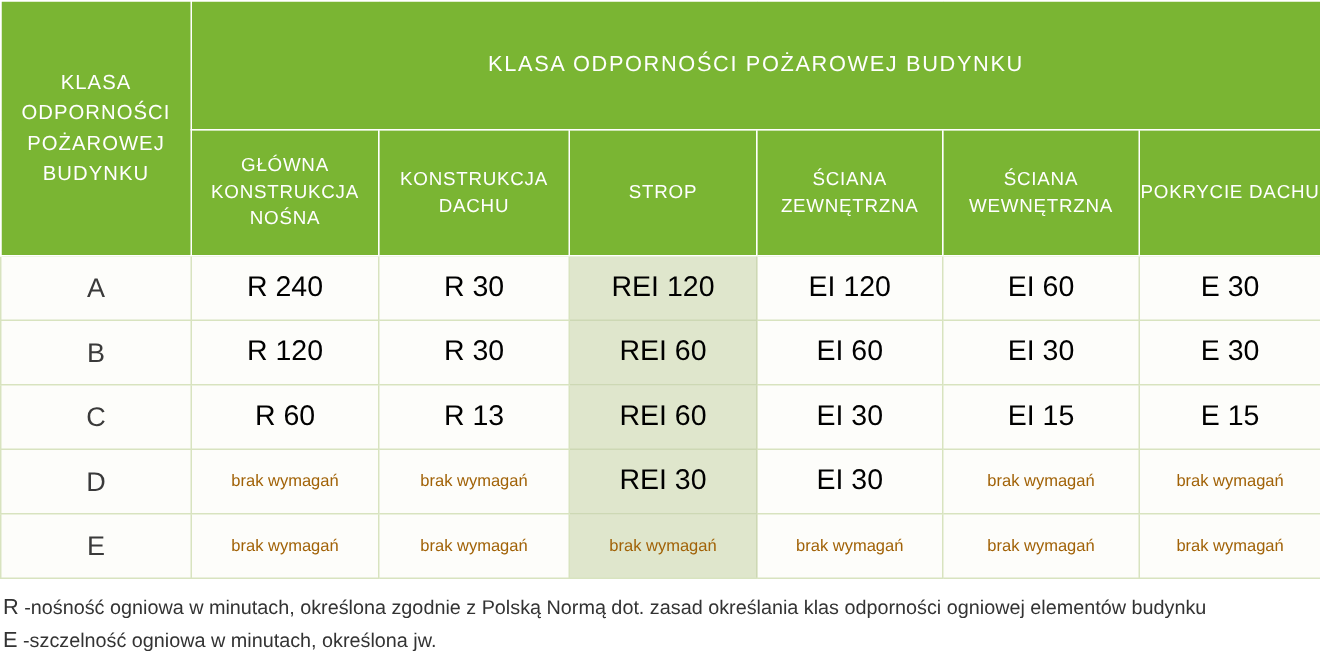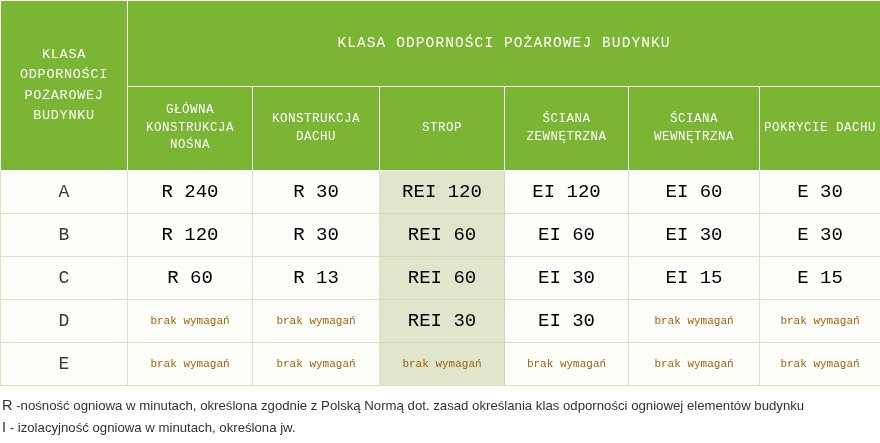--- a/index.html
+++ b/index.html
@@ -17,21 +17,20 @@
   .sheet {
     width: 880px;
     height: 443px;
     position: relative;
     background: #ffffff;
   }
   table.fire-table {
     width: 880px;
     border-collapse: collapse;
     table-layout: fixed;
-    font-family: Liberation Mono, monospace;
   }
   table.fire-table td {
     padding: 0;
     vertical-align: middle;
     text-align: center;
   }
   
   .hdr-green {
     background: #7ab533;
     color: #ffffff;
@@ -177,18 +176,22 @@
       </tr>
     </tbody>
   </table>
 
   <div class="notes">
     <div class="note-line">
       <span class="key">R</span>
       <span>-nośność ogniowa w minutach, określona zgodnie z Polską Normą dot. zasad określania klas odporności ogniowej elementów budynku</span>
     </div>
     <div class="note-line">
+      <span class="key">E</span>
+      <span>-szczelność ogniowa w minutach, określona jw.</span>
+    </div>
+    <div class="note-line">
       <span class="key">I</span>
       <span>- izolacyjność ogniowa w minutach, określona jw.</span>
     </div>
   </div>
 
 </div>
 
 </body></html>

